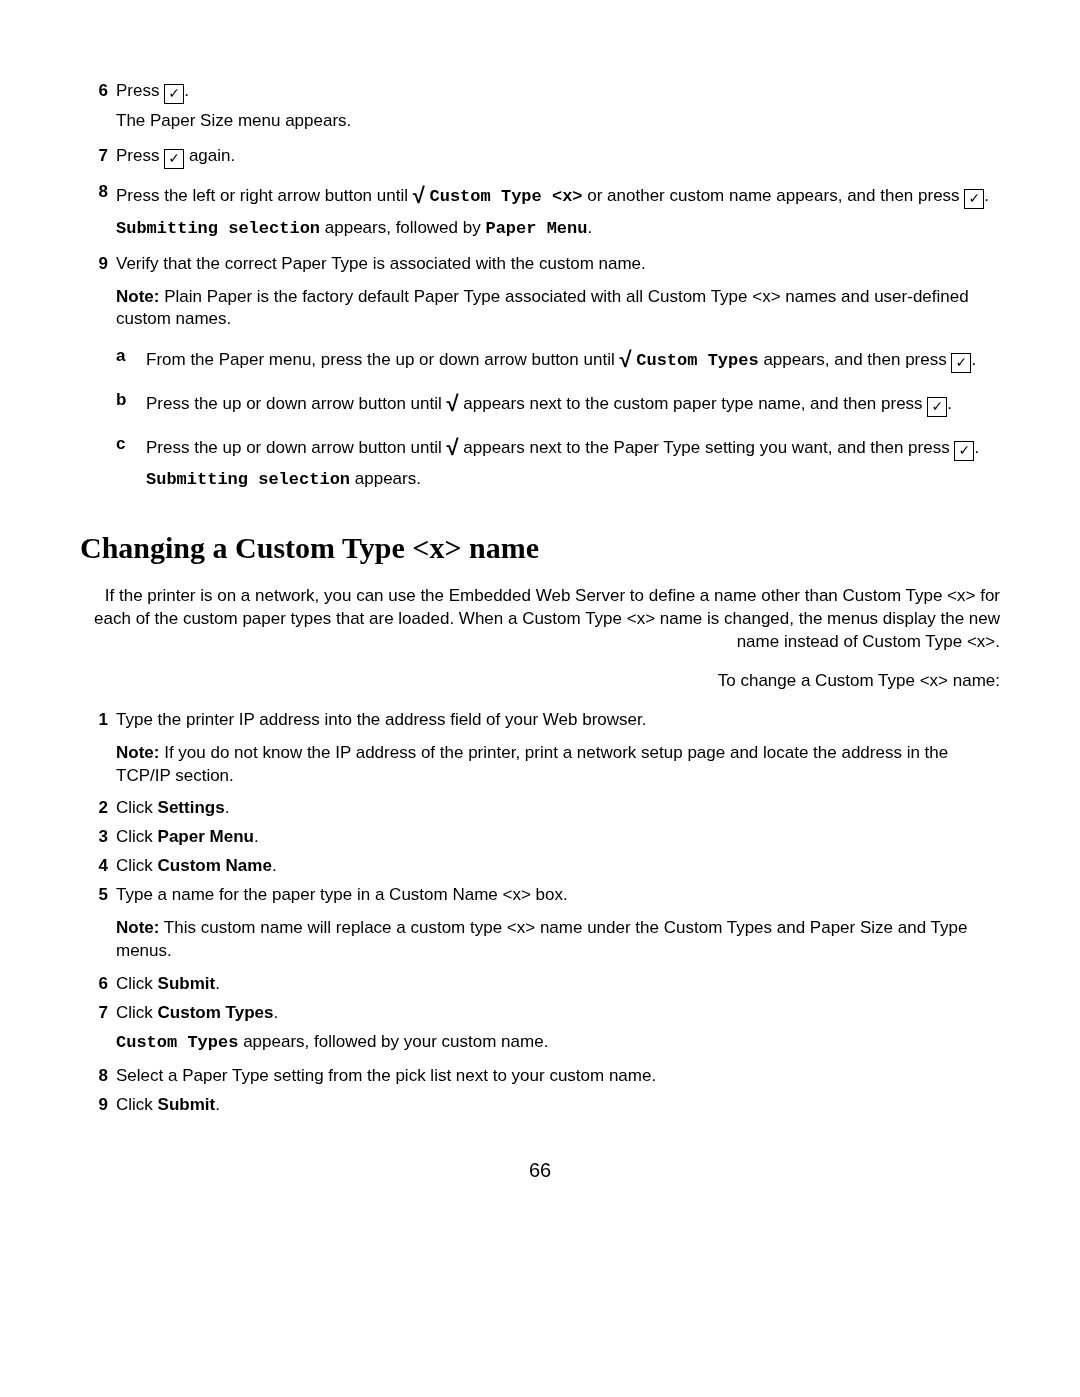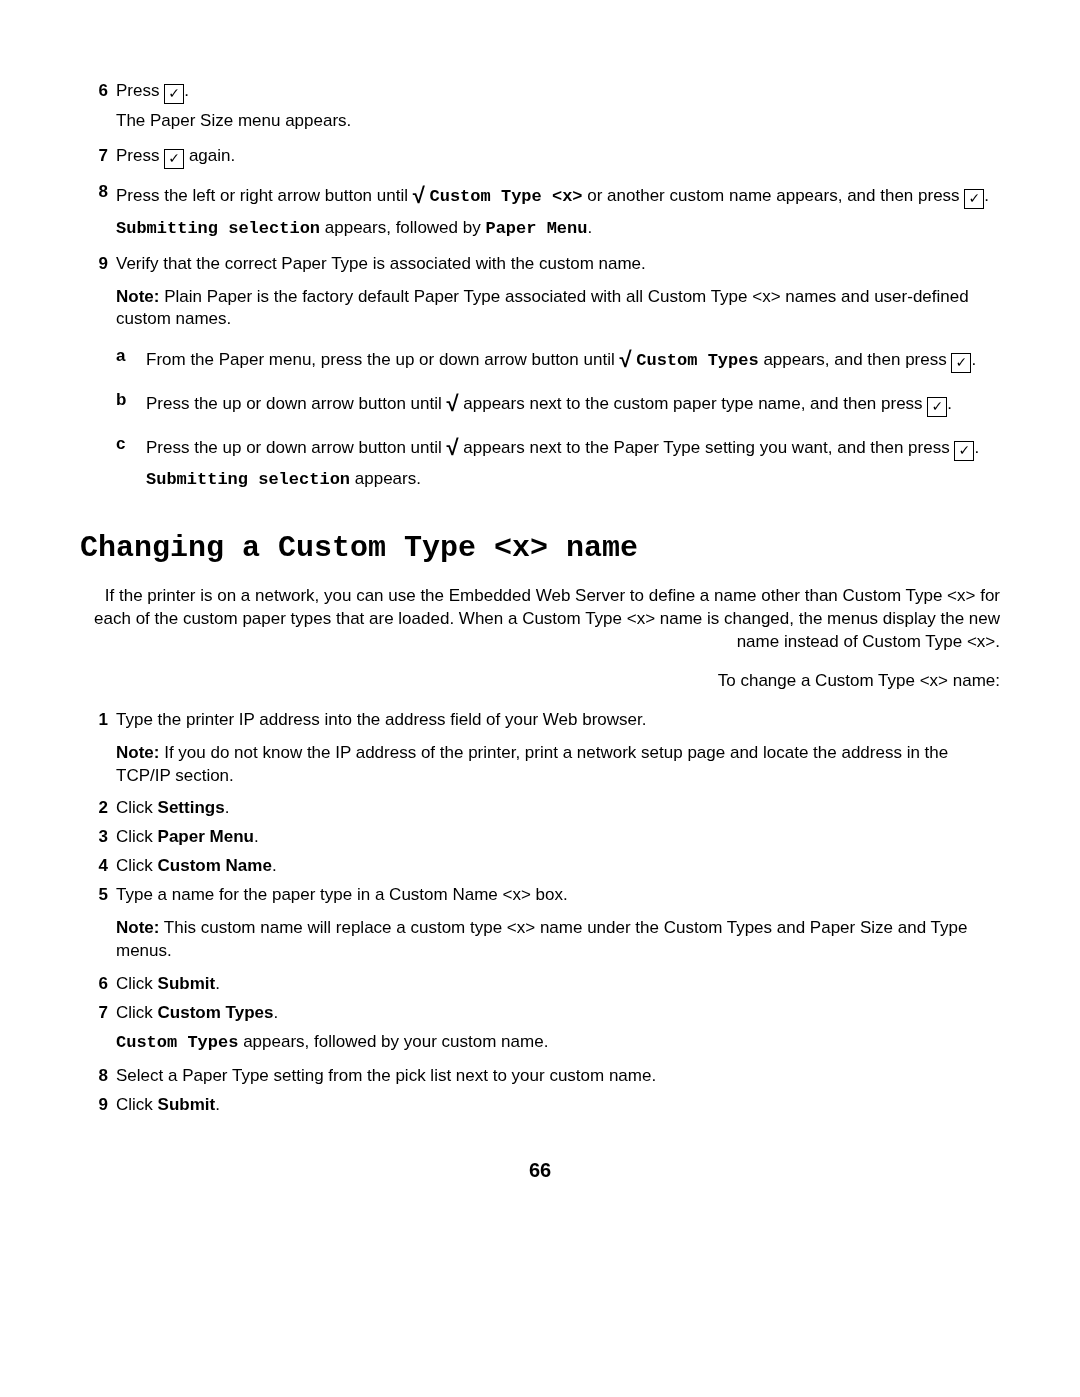--- a/index.html
+++ b/index.html
@@ -57,21 +57,21 @@
     text-align: center;
     font-size: 14px;
     vertical-align: -2px;
   }
   .big-check {
     font-size: 22px;
     font-weight: bold;
     vertical-align: -2px;
   }
   h2.section {
-    font-family: Liberation Mono, monospace;
+    font-family: Liberation Serif, serif;
     font-size: 30px;
     font-weight: bold;
     margin: 36px 0 12px 0;
   }
   p.para {
     margin: 16px 0;
     text-align: right;
   }
   .note {
     margin-top: 10px;
@@ -81,21 +81,21 @@
   }
   .footer {
     text-align: center;
     margin-top: 40px;
     font-family: "Trebuchet MS", "Segoe UI", Arial, sans-serif;
   }
   .footer .title {
     font-size: 17px;
   }
   .footer .pg {
-    font-weight: bold;
+    font-weight: normal;
     font-size: 20px;
     margin-top: 4px;
   }
   .bold { font-weight: bold; text-align: center; }
 </style>
 </head>
 <body>
 
 <div class="step">
   <div class="step-num">6</div>

